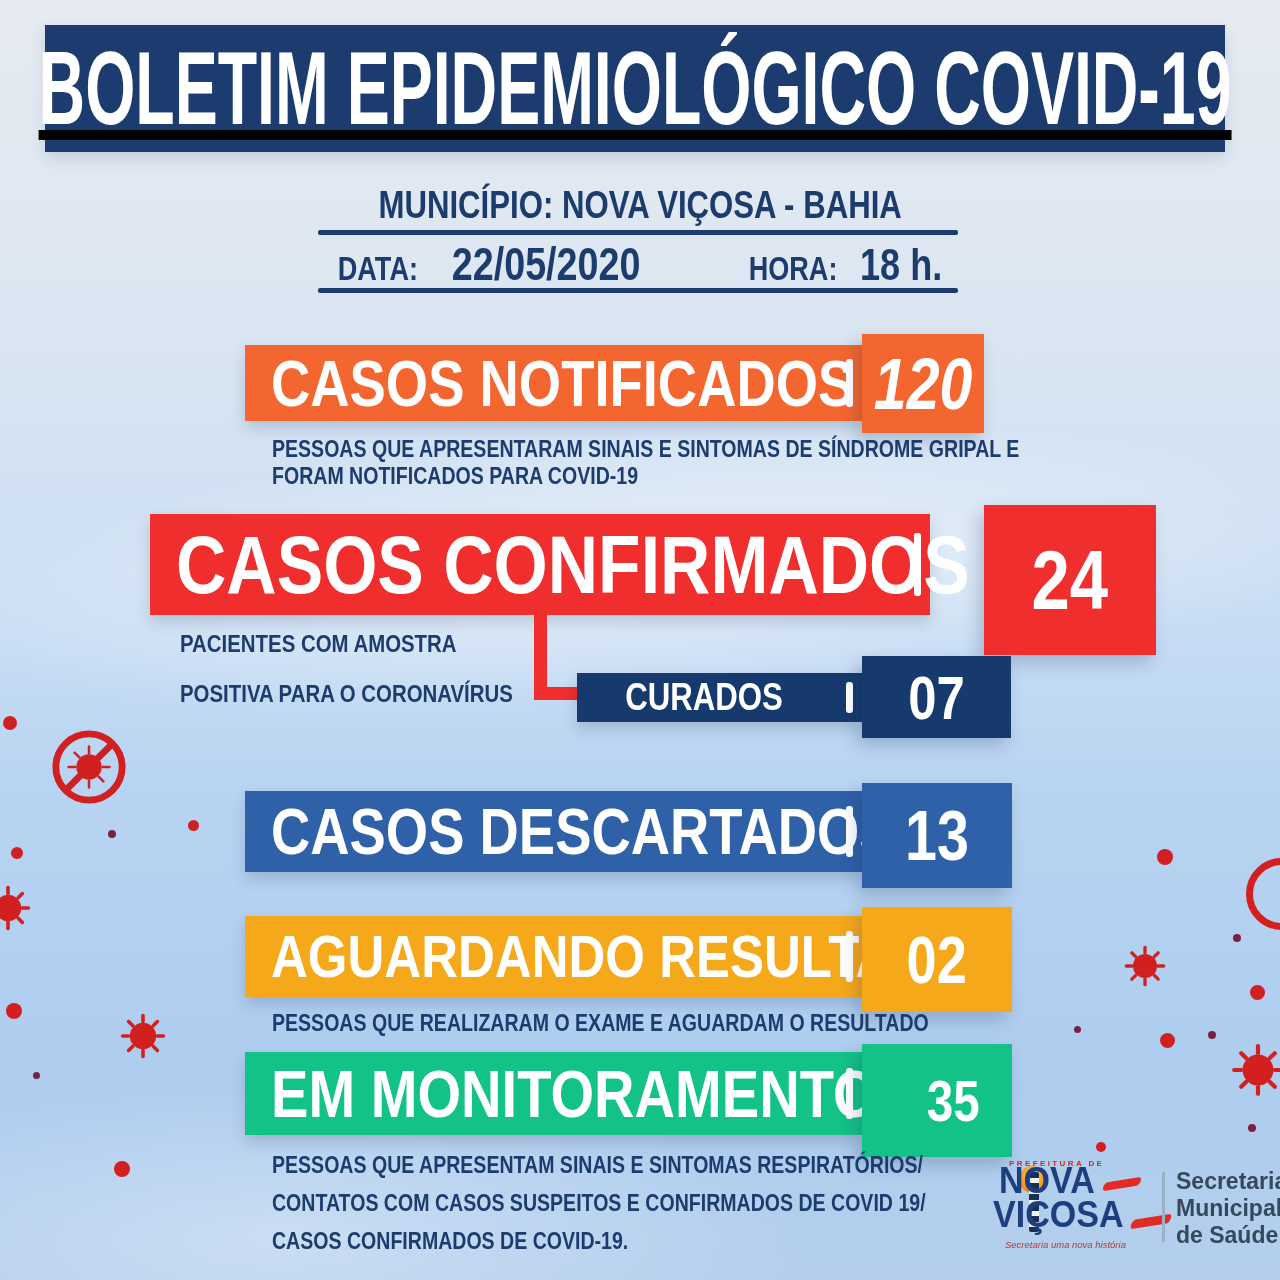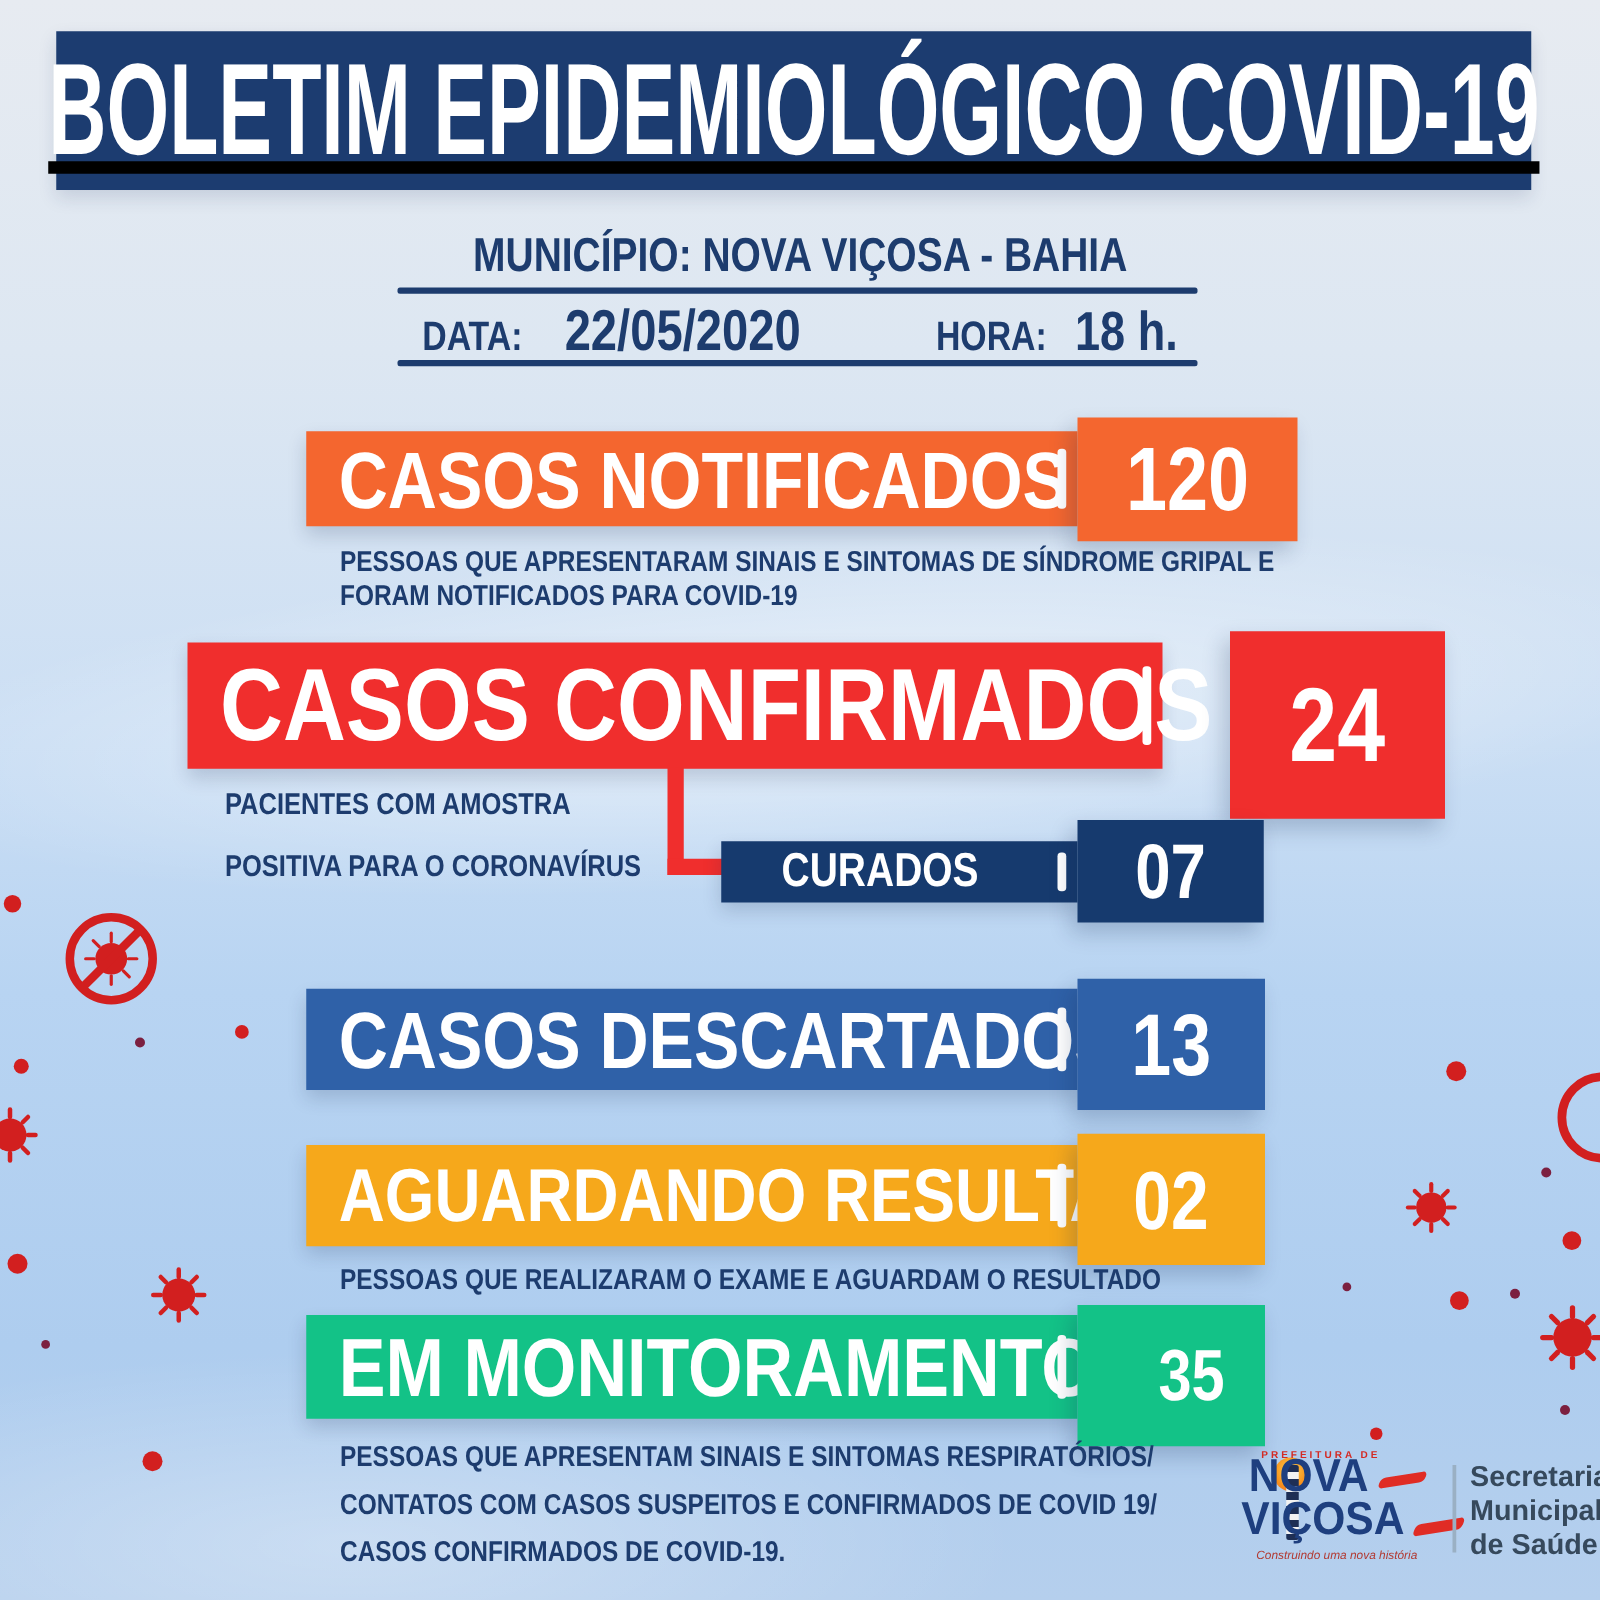--- a/index.html
+++ b/index.html
@@ -40,21 +40,21 @@
   
   .bar { display:flex; align-items:center; color:#fff; font-weight:bold; box-shadow:0 7px 14px rgba(20,40,80,.18); }
   .bar .lbl { padding-left:26px; position:static; }
   .sep { right:9px; top:19%; width:7px; height:62%; background:#fff; border-radius:3px; }
   .vbox { display:flex; align-items:center; justify-content:center; color:#fff; font-weight:bold;
           box-shadow:-5px 8px 16px rgba(20,40,80,.22); }
   .desc { color:#1d3c6e; font-weight:bold; font-size:23px; line-height:27px; }
   .desc div { position:static; }
 
   .b1 { left:245px; top:345px; width:617px; height:76px; font-size:64px; }
-  .v1 { left:862px; top:334px; width:176px; height:99px;  font-size:72px; }
+  .v1 { left:862px; top:334px; width:122px; height:99px;  font-size:72px;font-style:italic; }
   .d1 { left:272px; top:436px; }
 
   .b2 { left:150px; top:514px; width:780px; height:101px; font-size:82px; }
   .v2 { left:984px; top:505px; width:172px; height:150px; font-size:84px; }
   .d2a { left:180px; top:630px; font-size:24px; }
   .d2b { left:180px; top:680px; font-size:24px; }
   .conn-v { left:534px; top:614px; width:13px; height:86px; background:#f02e2d; }
   .conn-h { left:534px; top:687px; width:52px; height:13px; background:#f02e2d; }
 
   .b3 { left:577px; top:673px; width:285px; height:49px; font-size:38px; justify-content:center; }
@@ -274,21 +274,21 @@
   </div>
 
   <div class="logo">
     <div class="sun"></div>
     <div class="lh"></div>
     <div class="pre">PREFEITURA DE</div>
     <div class="n1">NOVA</div>
     <div class="n2">VIÇOSA</div>
     <div class="sw1"></div>
     <div class="sw2"></div>
-    <div class="tag">Construindo uma nova história</div>
+    <div class="tag">Secretaria uma nova história</div>
   </div>
   <div class="divider"></div>
   <div class="org">
     <div>Secretaria</div>
     <div>Municipal</div>
     <div>de Saúde</div>
   </div>
 
 </div>
 

